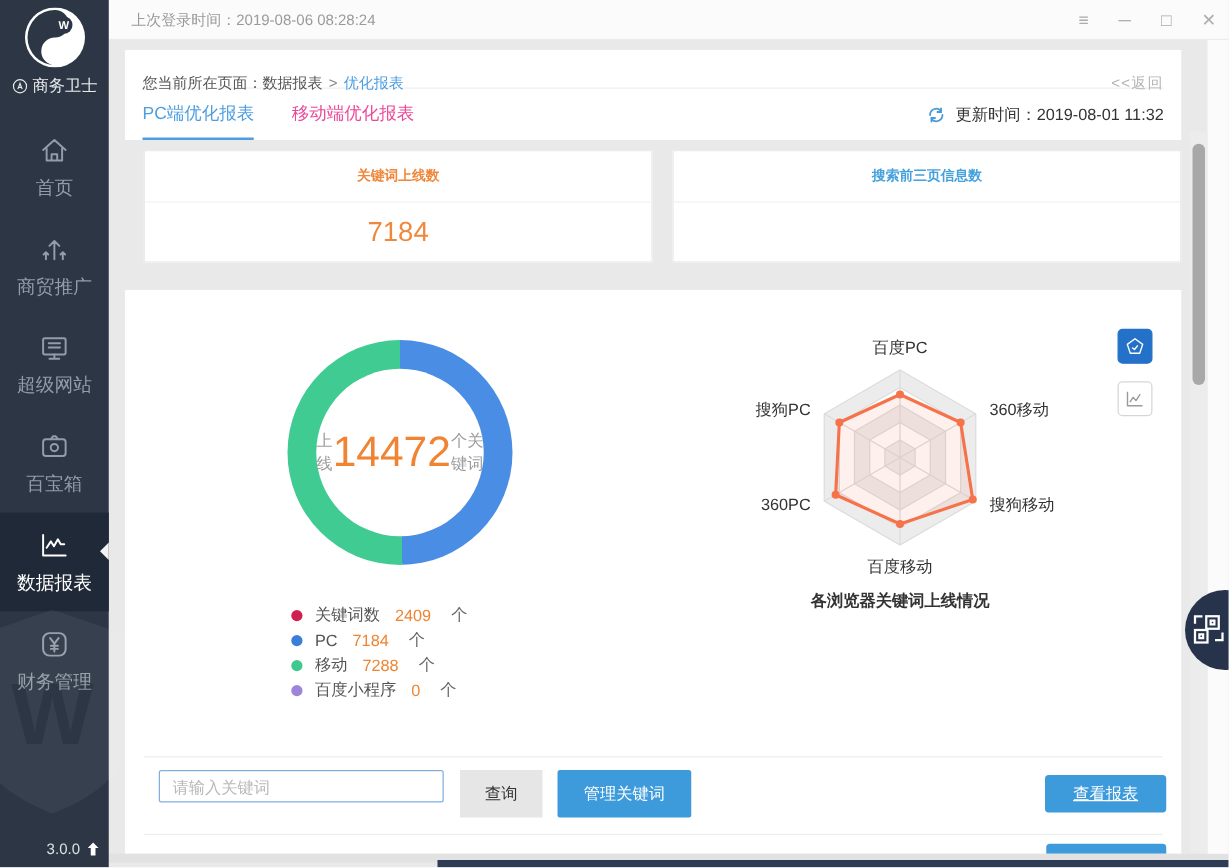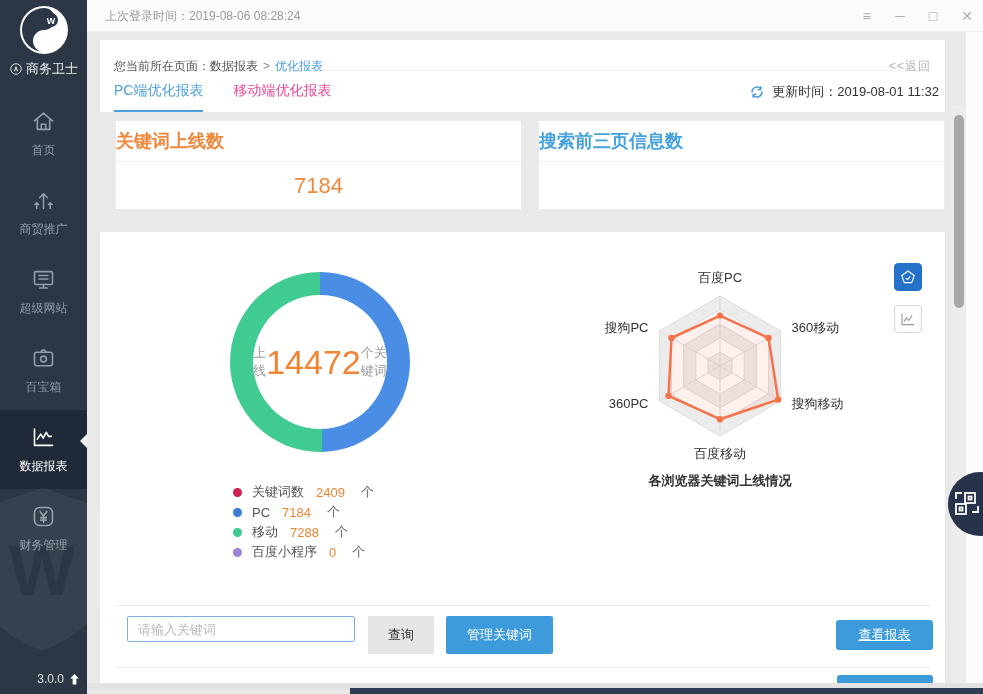--- a/index.html
+++ b/index.html
@@ -6,21 +6,21 @@
   html,body { width:983px; height:694px; }
   body { font-family:"Liberation Sans","DejaVu Sans",sans-serif; }
   #app { position:relative; width:983px; height:694px; background:#e9e9e9; overflow:hidden; }
 
   
   .sidebar { position:absolute; left:0; top:0; width:87px; height:694px; background:#2c3644; z-index:20; }
   .logo { position:absolute; left:20px; top:6px; width:48px; height:48px; }
   .brand { position:absolute; left:0; top:60px; width:87px; text-align:center; color:#e8ebee; font-size:13px; display:flex; align-items:center; justify-content:center; gap:3px; }
   .brand svg { width:14px; height:14px; stroke:#e8ebee; fill:none; stroke-width:1.6; }
   .menu { position:absolute; left:0; top:94px; width:87px; }
-  .side-item { position:relative; width:87px; height:79px; display:flex; flex-direction:column; align-items:center; justify-content:center; gap:7px; color:#939ca9; font-size:12px; cursor:pointer; }
+  .side-item { position:relative; width:87px; height:79px; display:flex; flex-direction:column; align-items:center; justify-content:center; gap:7px; color:#939ca9; font-size:15px; cursor:pointer; }
   .side-item.active { background:#1f2937; color:#ffffff; }
   .side-item.active::after { content:''; position:absolute; right:0; top:50%; margin-top:-16px; border:7px solid transparent; border-right-color:#f2f2f2; }
   .side-icon { width:27px; height:27px; display:block; }
   .side-icon svg { width:27px; height:27px; stroke:currentColor; fill:none; stroke-width:1.4; stroke-linecap:round; stroke-linejoin:round; }
   .watermark { position:absolute; left:-38px; top:482px; width:160px; height:180px; opacity:0.05; pointer-events:none; }
   .version { position:absolute; right:6px; bottom:8px; color:#dde2e8; font-size:12px; display:flex; align-items:center; gap:4px; }
   .version svg { width:13px; height:13px; }
 
   
   .topbar { position:absolute; left:87px; top:0; width:896px; height:32px; background:#fbfbfb; border-bottom:1px solid #ececec; z-index:10; }
@@ -31,27 +31,27 @@
   
   .crumb-panel { position:absolute; left:100px; top:40px; width:845px; height:72px; background:#ffffff; }
   .crumb-row { height:30px; line-height:30px; padding:11px 14px; font-size:12px; color:#555; display:flex; }
   .crumb-current { color:#4c9ee0; cursor:pointer; }
   .crumb-sep { margin:0 5px; color:#888; }
   .back-link { margin-left:auto; color:#b5b5b5; cursor:pointer; letter-spacing:1px; }
   .crumb-divider { height:1px; background:#f0f0f0; margin:0 14px; }
   .tabs-row { height:41px; display:flex; align-items:stretch; padding-left:14px; }
   .tab { line-height:38px; font-size:14px; color:#ec4899; margin-right:30px; border-bottom:2px solid transparent; cursor:pointer; }
   .tab.active { color:#4c9ee0; border-bottom-color:#4c9ee0; }
-  .update-area { margin-left:auto; display:flex; align-items:center; gap:7px; padding-right:6px; font-size:13px; color:#333; }
+  .update-area { margin-left:auto; display:flex; align-items:center; gap:7px; padding-right:14px; font-size:13px; color:#333; }
   .update-area svg { width:16px; height:16px; stroke:#4a9ad8; fill:none; stroke-width:1.8; stroke-linecap:round; }
 
   
   .card { position:absolute; top:120px; width:407px; height:90px; background:#fff; border:1px solid #ebebeb; }
   .card-0 { left:115px; } .card-1 { left:538px; }
-  .card-title { height:41px; line-height:41px; font-size:18px; font-weight:bold; border-bottom:1px solid #f2f2f2; }
+  .card-title { height:41px; line-height:41px; text-align:center; font-size:11px; font-weight:bold; border-bottom:1px solid #f2f2f2; }
   .card-value { height:47px; line-height:47px; text-align:center; font-size:22px; }
   .card.orange .card-title, .card.orange .card-value { color:#f0883c; }
   .card.blue .card-title { color:#45a1dd; } .card.blue .card-value { color:#4a9fd9; }
 
   
   .chart-panel { position:absolute; left:100px; top:232px; width:845px; height:451px; background:#fff; overflow:hidden; }
   .donut { position:absolute; left:130px; top:40px; width:180px; height:180px; border-radius:50%; }
   .donut-hole { position:absolute; left:23px; top:23px; width:134px; height:134px; border-radius:50%; background:#fff; display:flex; flex-direction:row; align-items:center; justify-content:center; }
   .donut-hole .sub { font-size:13px; color:#9b9b9b; }
   .donut-hole .big { font-size:34px; color:#f08433; margin:8px 0; }

